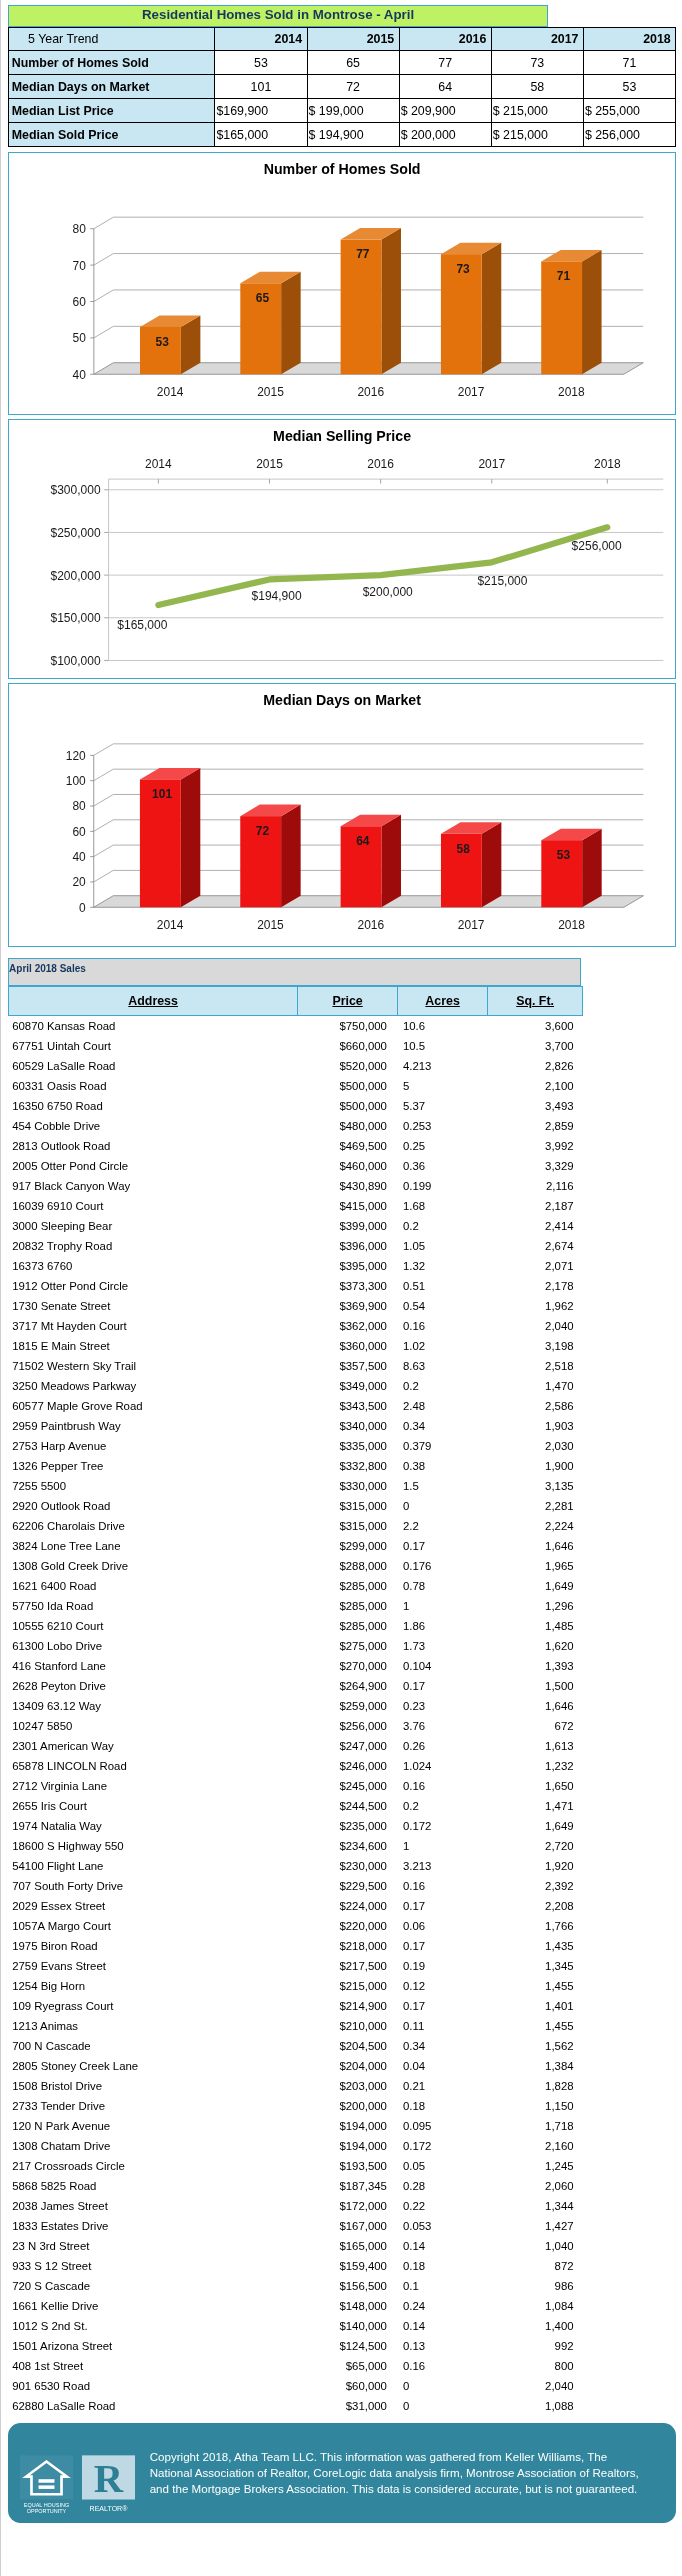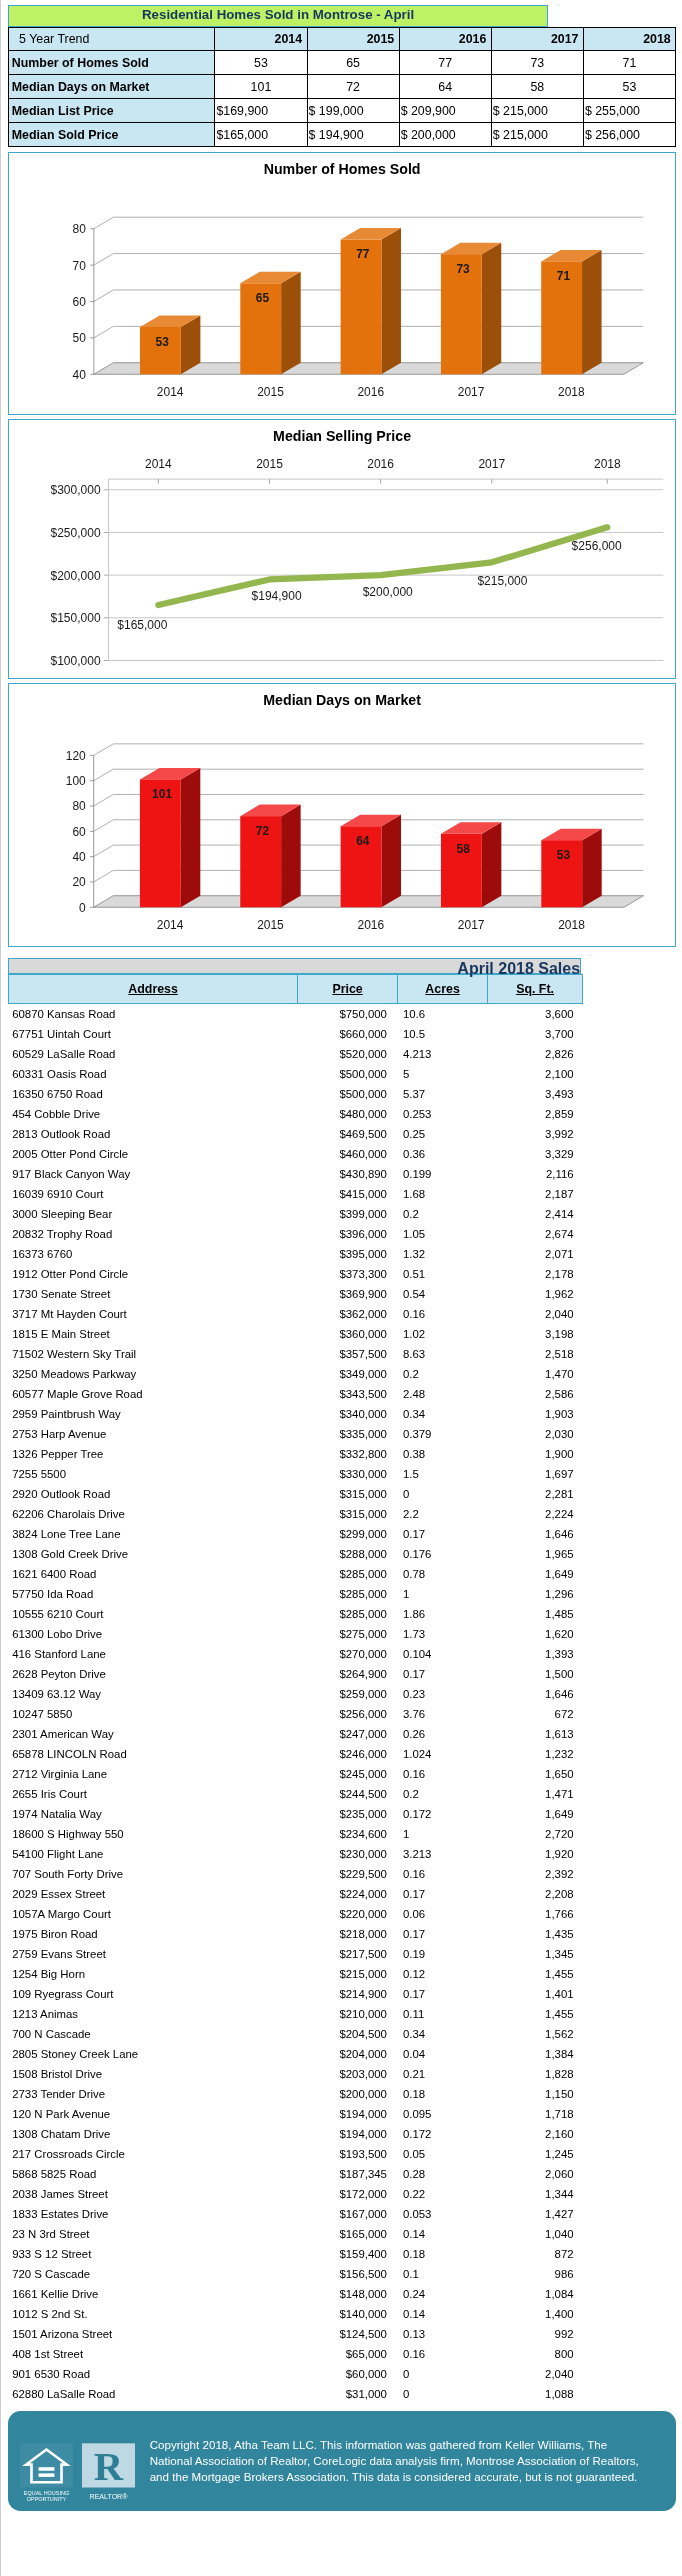--- a/index.html
+++ b/index.html
@@ -5,35 +5,35 @@
   html,body{margin:0;padding:0;}
   body{background:#ececec;font-family:"Liberation Sans",sans-serif;color:#000;}
   .sheet{width:682px;height:2576px;background:#ffffff;box-sizing:border-box;
          padding:5.3px 7.1px 0 7.1px;border-left:1.8px solid #cfcfcf;overflow:hidden;}
   
   .trend-title{box-sizing:border-box;width:540px;border:1.8px solid #3FA6CC;background:#bef264;
     color:#17375E;font-weight:bold;font-size:13.3px;text-align:center;height:22px;line-height:18.7px;}
   table.trend{width:668px;border-collapse:collapse;border:1.8px solid #3FA6CC;table-layout:fixed;}
   table.trend th,table.trend td{border:0.9px solid #000;box-sizing:border-box;overflow:hidden;white-space:nowrap;}
   table.trend th{background:#C9E7F2;font-size:12.4px;height:23px;}
-  table.trend th.corner{font-weight:normal;text-align:left;padding-left:10px;}
+  table.trend th.corner{font-weight:normal;text-align:left;padding-left:19px;}
   table.trend th.year{text-align:right;padding-right:4.4px;}
   table.trend td.rowlabel{background:#C9E7F2;font-weight:bold;font-size:12.4px;padding-left:2.7px;height:24px;}
   table.trend td.val{font-size:12.4px;background:#fff;}
   table.trend td.val.center{text-align:center;}
   table.trend td.val.right{text-align:left;padding-right:8px;}
   col.c-label{width:206px;} col.c-year{width:92px;}
   
   .chartbox{box-sizing:border-box;width:668px;border:1.8px solid #3FA6CC;background:#fff;margin-top:4.4px;padding-bottom:5.3px;}
   .chart-title{text-align:center;font-weight:bold;font-size:14.2px;color:#000;padding-top:8px;height:18.7px;}
   .chartbox svg{display:block;}
   
   .sales-wrap{margin-top:10.7px;}
   .sales-title{box-sizing:border-box;width:573px;border:1.8px solid #3FA6CC;background:#D9D9D9;
-    color:#17375E;font-weight:bold;font-size:16px;text-align:right;height:16px;line-height:20.4px;}
+    color:#17375E;font-weight:bold;font-size:10px;text-align:left;height:28px;line-height:20.4px;}
   table.sales{width:573px;border-collapse:collapse;table-layout:fixed;}
   table.sales th{background:#C9E7F2;border:1.8px solid #3FA6CC;font-size:12.4px;height:26px;text-decoration:underline;}
   table.sales td{font-size:11.4px;height:20px;padding:0;white-space:nowrap;overflow:hidden;}
   table.sales td.addr{padding-left:3.6px;}
   table.sales td.price{text-align:right;padding-right:10.7px;}
   table.sales td.acres{padding-left:5.3px;}
   table.sales td.sqft{text-align:right;padding-right:9px;}
   col.s-addr{width:289px;} col.s-price{width:100px;} col.s-acres{width:90px;} col.s-sqft{width:95px;}
   
   .footer{box-sizing:border-box;width:668px;height:100px;margin-top:7.1px;background:#31859C;
@@ -394,21 +394,21 @@
           <tr>
             <td class="addr">1326 Pepper Tree</td>
             <td class="price">$332,800</td>
             <td class="acres">0.38</td>
             <td class="sqft">1,900</td>
           </tr>
           <tr>
             <td class="addr">7255 5500</td>
             <td class="price">$330,000</td>
             <td class="acres">1.5</td>
-            <td class="sqft">1,697</td>
+            <td class="sqft">3,135</td>
           </tr>
           <tr>
             <td class="addr">2920 Outlook Road</td>
             <td class="price">$315,000</td>
             <td class="acres">0</td>
             <td class="sqft">2,281</td>
           </tr>
           <tr>
             <td class="addr">62206 Charolais Drive</td>
             <td class="price">$315,000</td>

